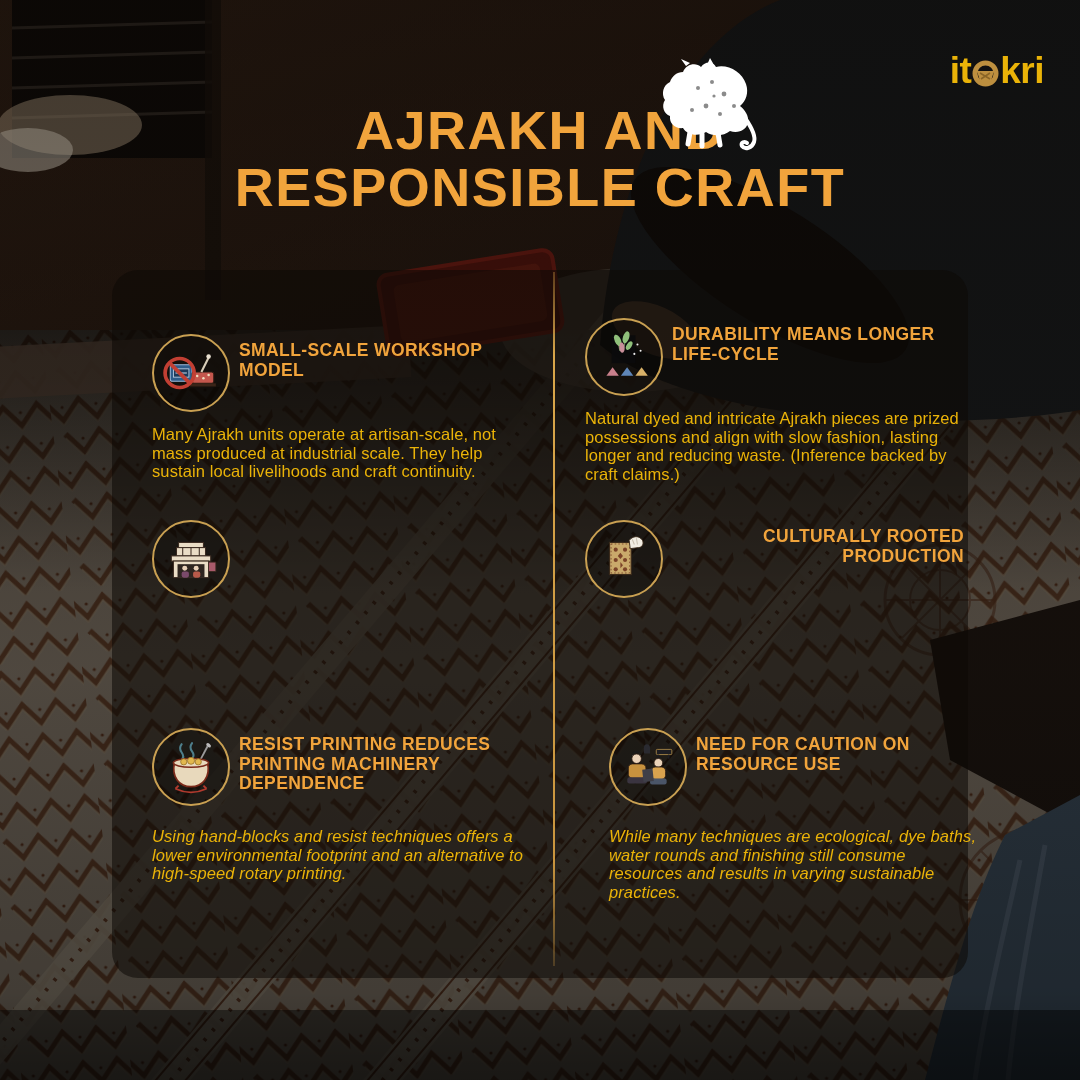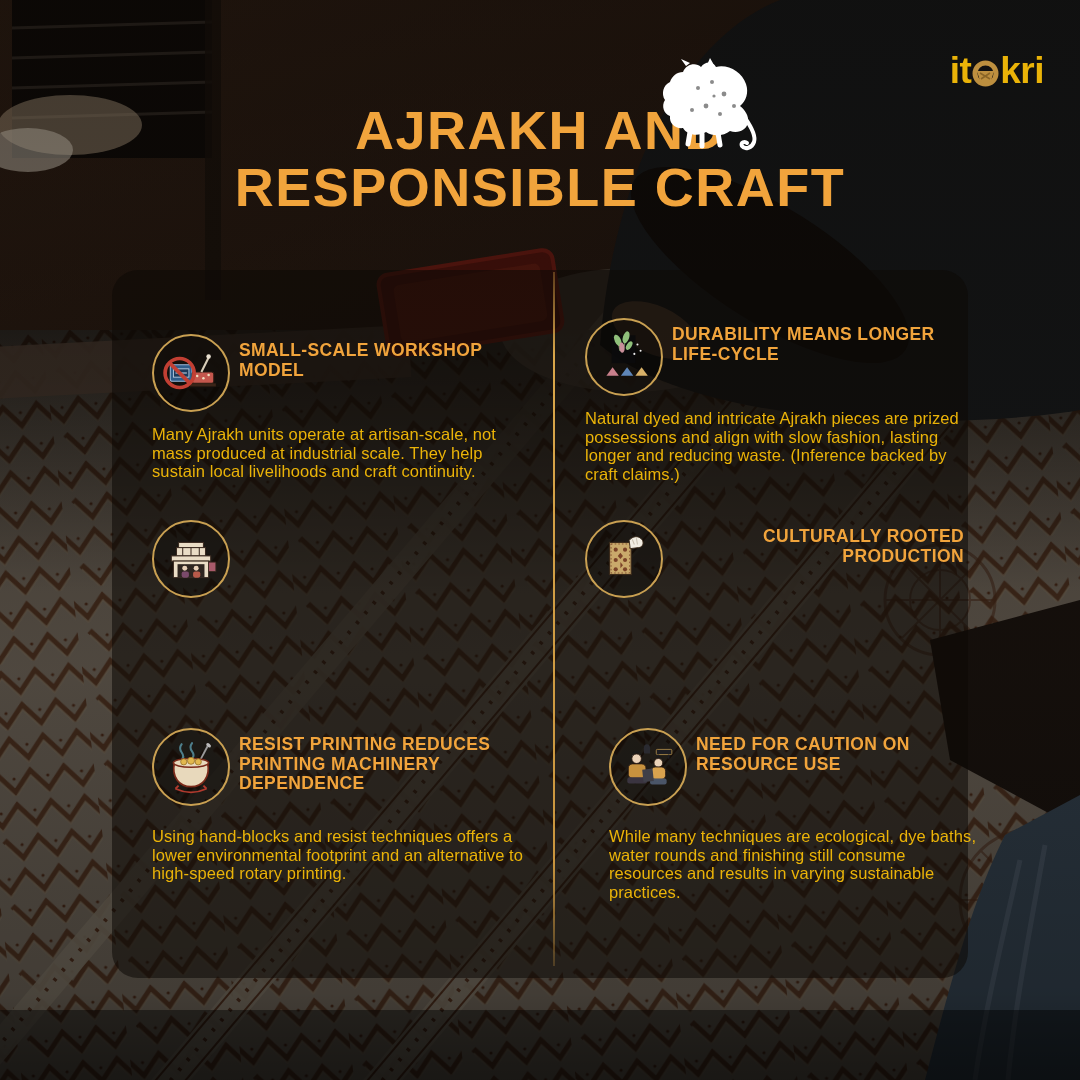--- a/index.html
+++ b/index.html
@@ -42,21 +42,21 @@
     background:rgba(0,0,0,.28);display:flex;align-items:center;justify-content:center;
   }
   .sec-heading{
     padding-top:7px;width:292px;color:#F1A43C;font-weight:bold;
     font-size:17.5px;line-height:19.5px;letter-spacing:.4px;
   }
   .sec-body{
     margin-top:9px;width:374px;color:#eab308;
     font-size:16.5px;line-height:18.5px;letter-spacing:.1px;
   }
-  .s5 .sec-body,.s6 .sec-body{margin-top:17px;}
+  .s5 .sec-body,.s6 .sec-body{margin-top:17px;font-style:italic;}
 </style>
 </head>
 <body>
 
 <div id="stage">
 
   <svg id="bg" width="1080" height="1080" viewBox="0 0 1080 1080">
     <defs>
       <linearGradient id="wallg" x1="0" y1="0" x2="1" y2="1">
         <stop offset="0" stop-color="#2c1d13"></stop>

